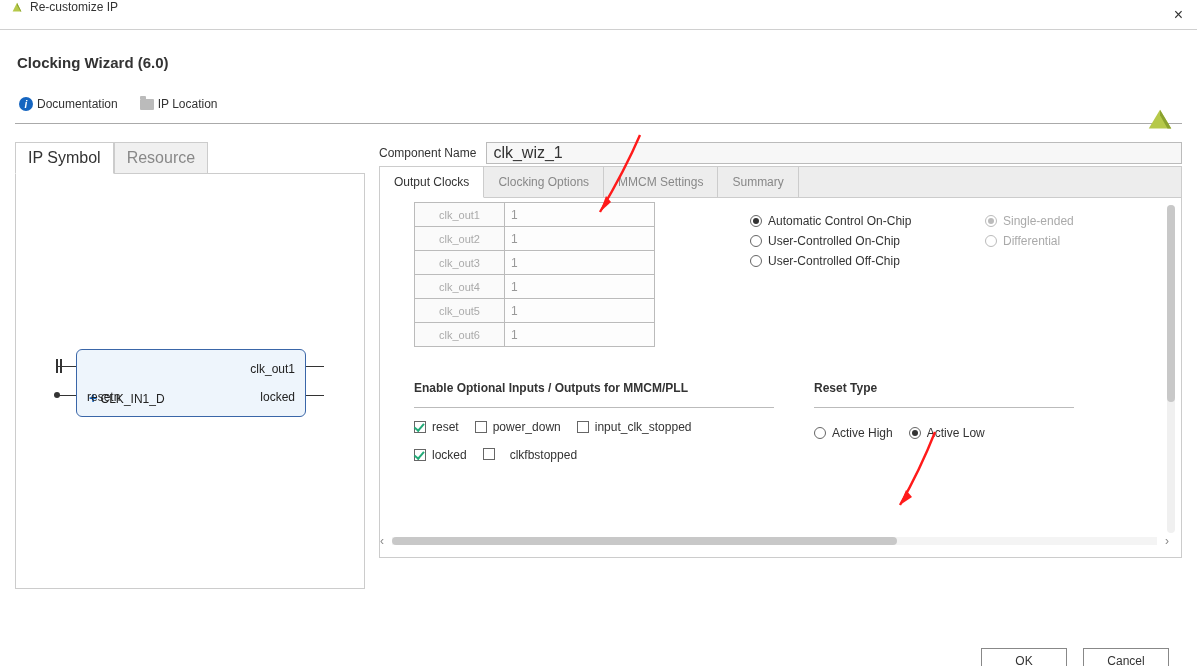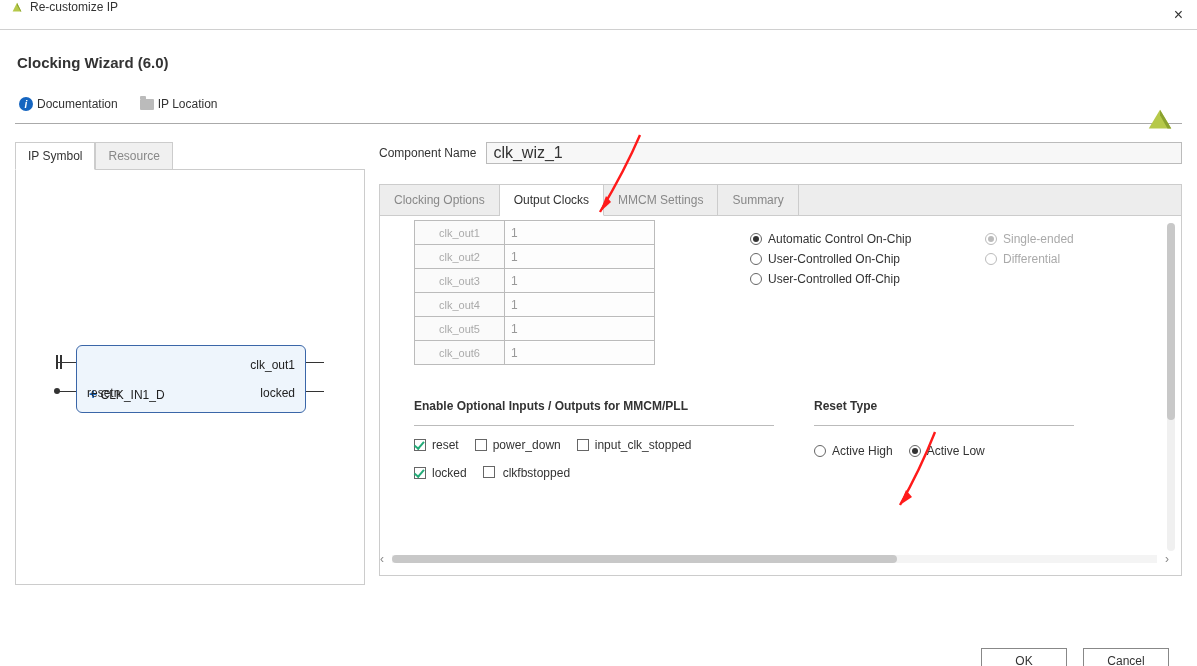--- a/index.html
+++ b/index.html
@@ -68,21 +68,21 @@
   .left-panel { width: 350px; }
   .right-panel { flex:1; position:relative; }
   
   .mini-tabs { display:flex; }
   .mini-tab {
     padding: 6px 12px;
     border: 1px solid #ccc;
     background: #f0f0f0;
     color: #888;
     cursor:pointer;
-    font-size:12px;
+    font-size:16px;
   }
   .mini-tab.active { background: #fff; border-bottom-color:#fff; color:#333; position:relative; z-index:2; }
   .left-body {
     border:1px solid #ccc;
     margin-top:-1px;
     padding: 10px;
     height: 416px;
     position:relative;
   }
   .chk { display:flex; align-items:center; gap:6px; }
@@ -99,21 +99,21 @@
     position:absolute; font-size:12px; color:#222;
   }
   .port-clock-in { left:12px; top:12px;margin-top:28px; }
   .port-resetn  { left:10px; top:40px; }
   .port-clkout  { right:10px; top:12px; }
   .port-locked  { right:10px; top:40px; }
   .plus { color:#1565c0; font-weight:bold; font-size:14px; }
   .wire { position:absolute; background:#333; height:1px; }
   .pin-dot { position:absolute; width:6px;height:6px;background:#333;border-radius:50%; }
   
-  .comp-row { display:flex; align-items:center; gap:10px; margin-bottom: 20px; }
+  .comp-row { display:flex; align-items:center; gap:10px; margin-bottom: 2px; }
   .comp-row label { color:#333; }
   .comp-input {
     flex:1; height:22px;
     border:1px solid #bbb;
     background:#f7f7f7;
     padding: 0 6px;
     font-size:16px;
     color:#333;
   }
   .big-tabs-box {
@@ -273,22 +273,22 @@
     </div>
 
     <div class="right-panel">
       <div class="comp-row">
         <label>Component Name</label>
         <input class="comp-input" value="clk_wiz_1" style="">
       </div>
 
       <div class="big-tabs-box">
         <div class="big-tabs">
+          <div class="big-tab active">Output Clocks</div>
           <div class="big-tab">Clocking Options</div>
-          <div class="big-tab active">Output Clocks</div>
           <div class="big-tab">MMCM Settings</div>
           <div class="big-tab">Summary</div>
         </div>
 
         <div class="tab-body">
 
           <table class="clk-table">
             <tbody>
                 <tr>
                   <td class="name">clk_out1</td>
@@ -370,21 +370,21 @@
                 <span style="display:flex;align-items:center;gap:6px;">
                     <span class="cbox"></span>
                     <span>input_clk_stopped</span>
                   </span>
               </div>
               <div class="check-row" style="margin-top:14px;">
                 <span style="display:flex;align-items:center;gap:6px;">
                     <span class="cbox chk"></span>
                     <span>locked</span>
                   </span>
-                <span style="display:flex;align-items:flex-start;gap:8px;">
+                <span style="display:flex;align-items:flex-start;gap:15px;">
                     <span class="cbox"></span>
                     <span>clkfbstopped</span>
                   </span>
               </div>
             </div>
             <div style="width:260px;">
               <div class="sec-title">Reset Type</div>
               <div class="section-hr" style="margin:4px 0 12px 0;"></div>
               <div class="check-row">
                 <span class="radio-row">

